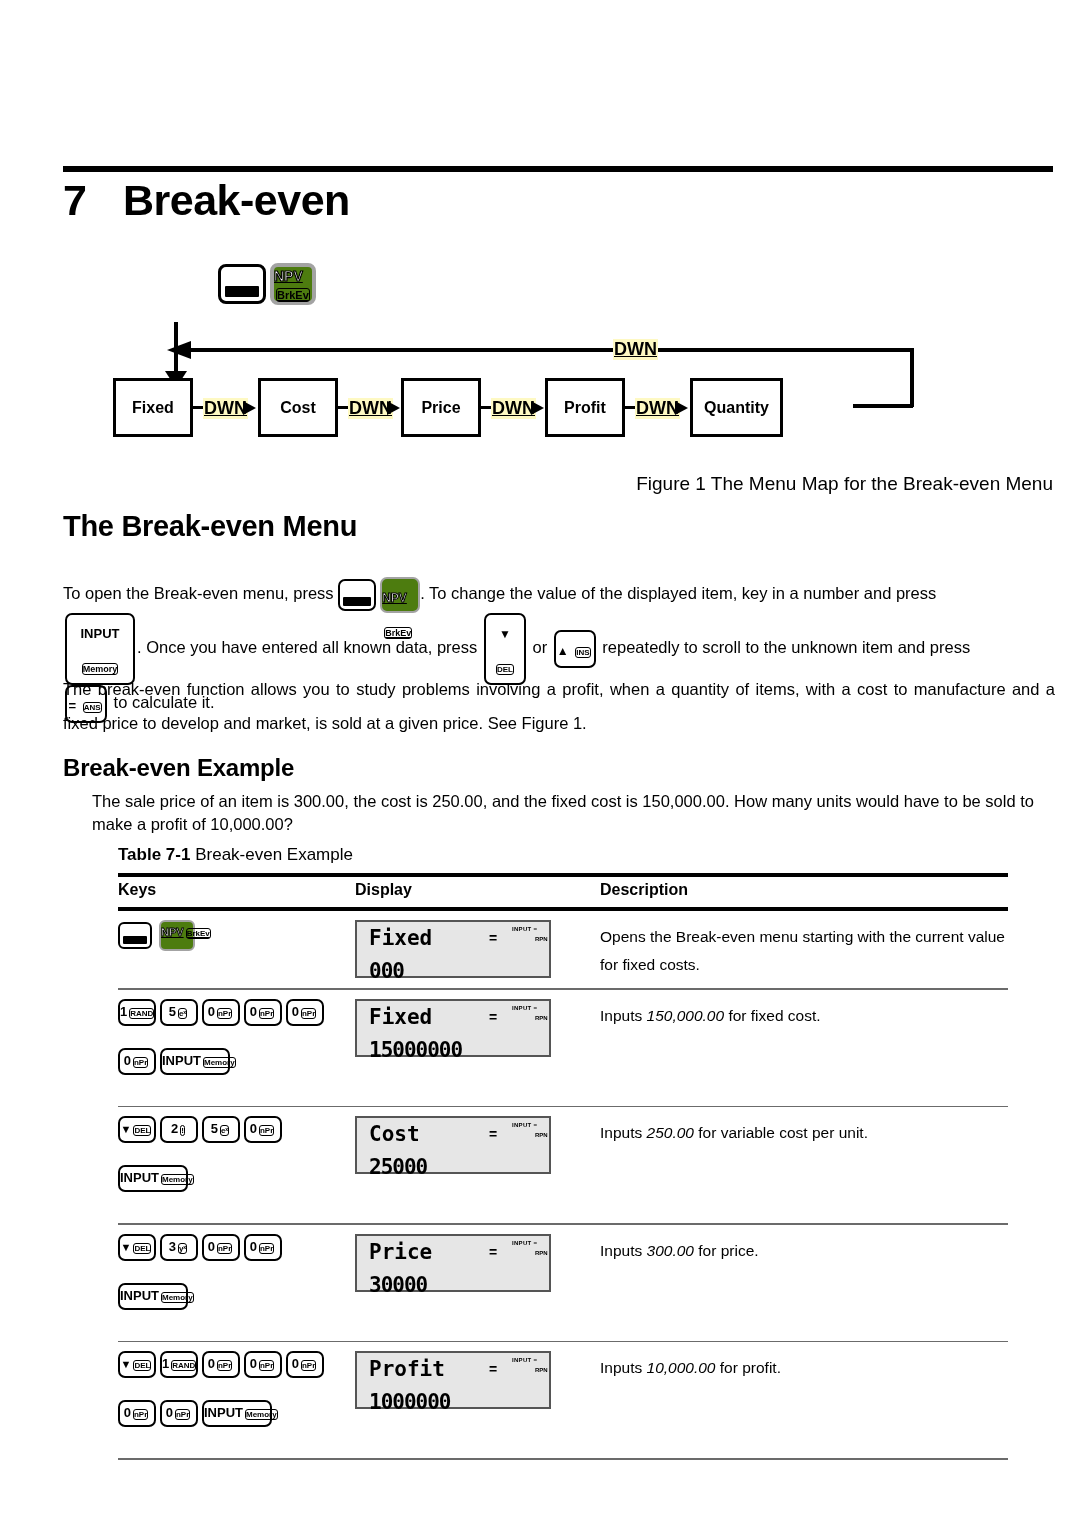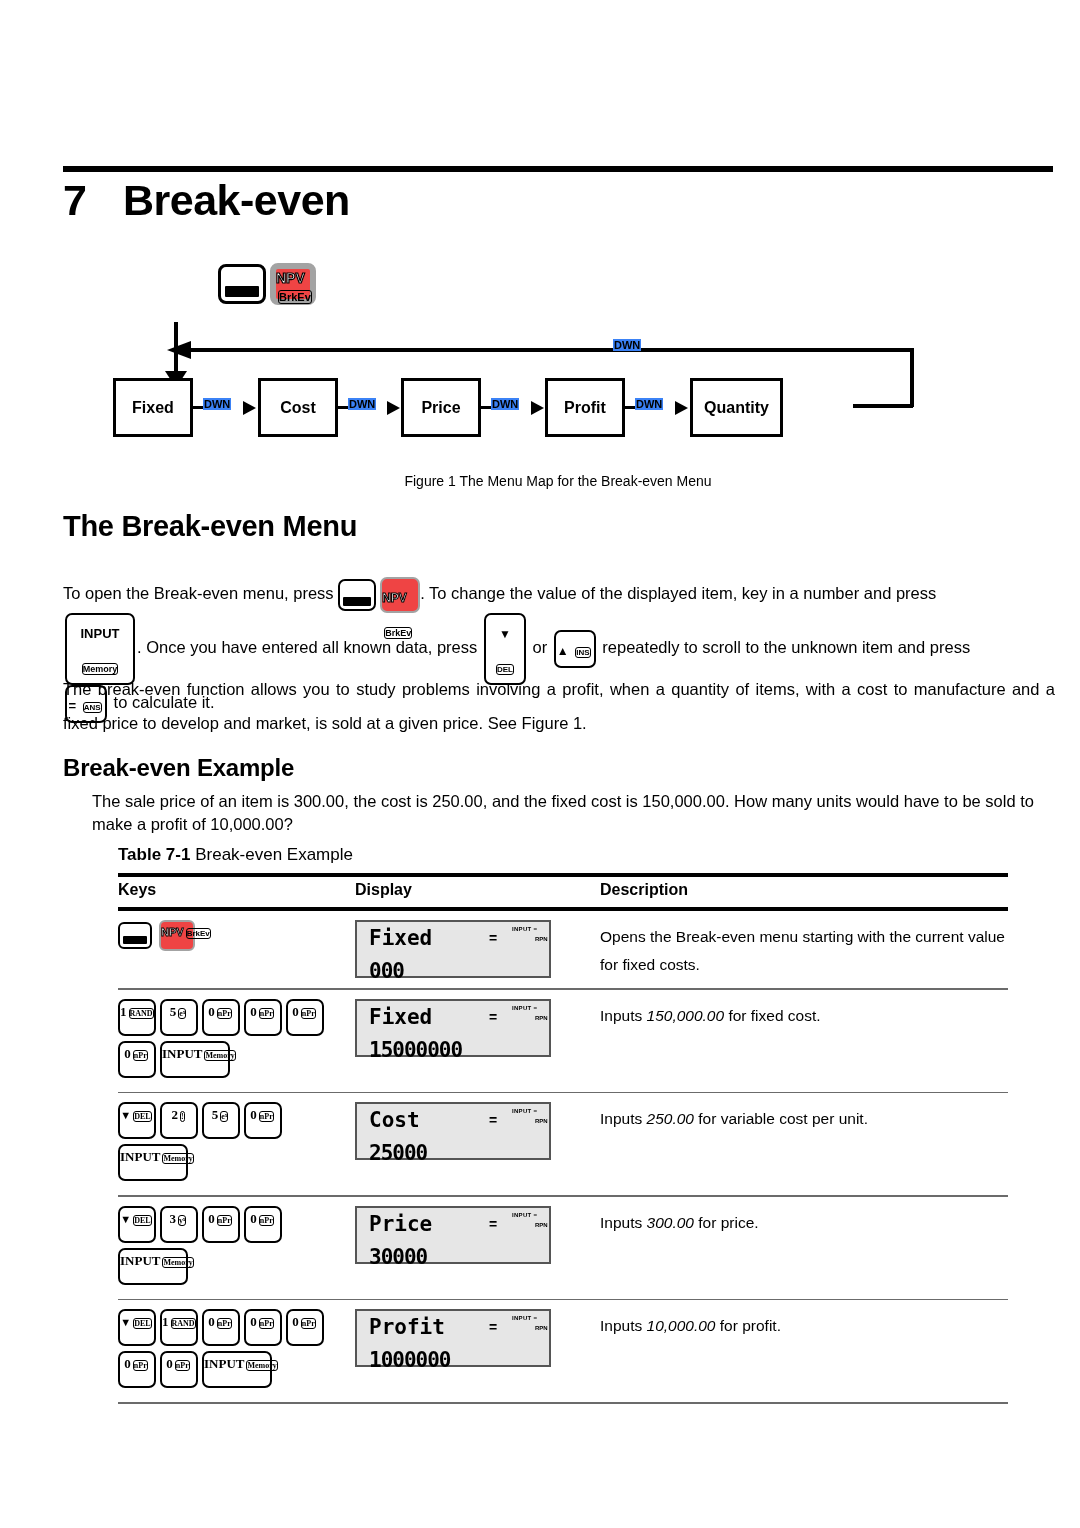--- a/index.html
+++ b/index.html
@@ -40,23 +40,24 @@
     content:""; position:absolute; left:4px; right:4px; bottom:4px; height:11px;
     background:#000; border-radius:1px;
   }
   .shiftkey.sm { width:38px; height:32px; border-width:2.5px; border-radius:7px; }
   .shiftkey.sm::after { left:3px; right:3px; bottom:3px; height:9px; }
   .shiftkey.xs { width:34px; height:27px; border-width:2.5px; border-radius:6px; }
   .shiftkey.xs::after { left:3px; right:3px; bottom:3px; height:8px; }
 
   
   .npvkey {
-    width:46px; height:42px; border:6px solid #a3a3a3; border-radius:8px;
-    background:#ef4444; display:inline-block; vertical-align:middle; position:relative;
+    width:46px; height:42px; border:4px solid #a3a3a3; border-radius:8px;
+    background:#4d7c0f; display:inline-block; vertical-align:middle; position:relative;
     margin-left:4px;
+    text-decoration:underline;
   }
   .npvkey .npv {
     font-size:14px; font-weight:bold; text-align:center; line-height:17px;
     color:#fff; -webkit-text-stroke:1.2px #000; letter-spacing:0px;
     font-family:"Liberation Sans", sans-serif;
   }
   .npvkey .brk {
     border:1.6px solid #000; border-radius:3px; margin:0 2px;
     font-size:11px; font-weight:bold; text-align:center; line-height:13px;
   }
@@ -68,28 +69,29 @@
   .npvkey.xs .brk { font-size:8px; line-height:10px; margin:0 2px; }
 
   
   .flow { position:absolute; left:63px; top:322px; width:990px; height:140px; }
   .flowbox {
     position:absolute; border:3.5px solid #000; background:#fff;
     display:flex; align-items:center; justify-content:center;
     font-size:16px; font-weight:bold;
   }
   .dwnlbl {
-    position:absolute; font-size:11px; font-weight:bold; background:#3b82f6;
+    position:absolute; font-size:18px; font-weight:bold; background:#fef9c3;
     padding:0 1px;
+    text-decoration:underline;
   }
   .ln { position:absolute; background:#000; }
 
   .figcaption {
-    position:absolute; left:63px; top:473px; width:990px; text-align:center;
-    font-size:14px;
+    position:absolute; left:63px; top:473px; width:990px; text-align:right;
+    font-size:19px;
   }
 
   
   .h2 {
     position:absolute; font-size:29px; font-weight:bold; letter-spacing:-0.3px;
   }
   .h3 {
     position:absolute; font-size:24px; font-weight:bold; letter-spacing:-0.2px;
   }
 
@@ -130,21 +132,21 @@
   .tbl-row { display:flex; padding:9px 0 9px 0; }
   .cell-keys { width:237px; }
   .cell-disp { width:245px; }
   .cell-desc { flex:1; font-size:15.5px; line-height:28px; padding-top:3px; }
   .cell-desc i { font-style:italic; }
 
   
   .kbtn {
     display:inline-block; vertical-align:top;
     border:2.5px solid #000; border-radius:7px; background:#fff;
-    width:38px; margin:0 4px 5px 0; text-align:center; padding:1px 0 14px 0;font-family:Liberation Serif, serif;
+    width:38px; margin:0 4px 22px 0; text-align:center; padding:1px 0 4px 0;
   }
   .kbtn .kt { font-size:13px; font-weight:bold; line-height:14px; height:14px; }
   .kbtn .kb {
     border:1.4px solid #000; border-radius:3px; margin:1px 2px 0 2px;
     font-size:8px; font-weight:bold; line-height:11px; height:12px;
     overflow:hidden; white-space:nowrap;
   }
   .kbtn.wide { width:70px; }
   .kbtn.wide .kt { font-size:13px; }
 

